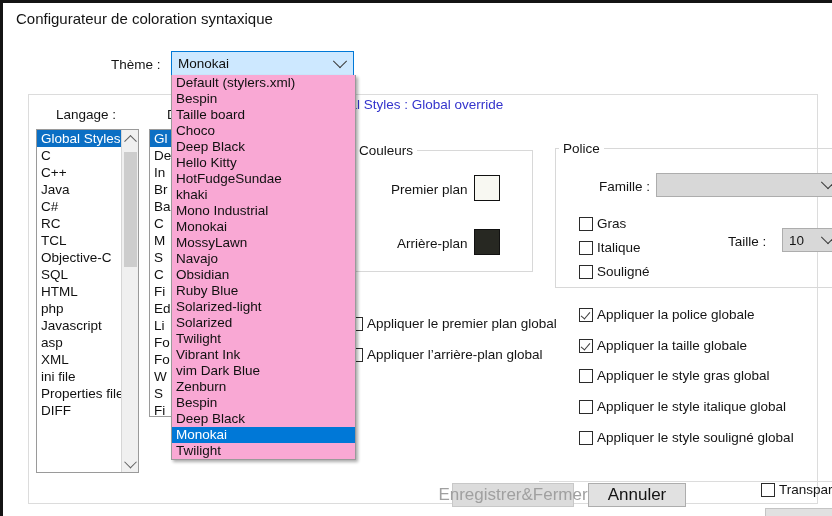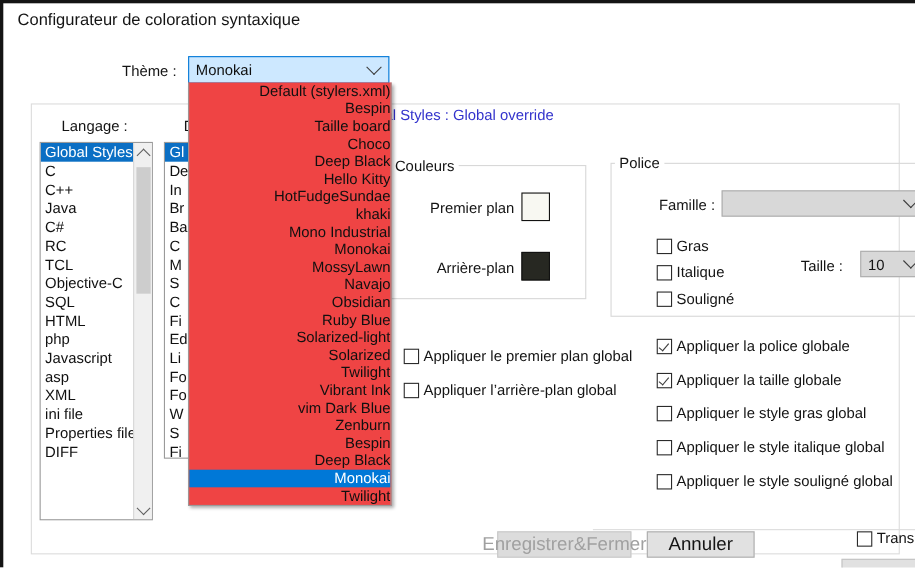--- a/index.html
+++ b/index.html
@@ -63,28 +63,27 @@
     border-right: 1.6px solid #3c3c3c;
     border-bottom: 1.6px solid #3c3c3c;
     transform: rotate(45deg) translate(-2px,-2px);
   }
 
   
   .dropdown {
     position: absolute;
     left: 168px; top: 72px;
     width: 183px;
-    background: #ef4444;
+    background: #f9a8d4;
     border: 1px solid #9a9a9a;
     border-top: none;
     box-shadow: 2px 2px 3px rgba(0,0,0,0.33);
     z-index: 50;
     padding: 0;
     overflow: hidden;
-    text-align: right;
   }
   .dd-item {
     height: 16px;
     line-height: 16px;
     font-size: 13.5px;
     color: #101010;
     padding-left: 4px;
     white-space: nowrap;
     overflow: hidden;
   }
@@ -199,21 +198,20 @@
     width: 26px; height: 26px;
     box-sizing: border-box;
     border: 1px solid #111111;
   }
 
   
   .cb-row {
     position: absolute;
     display: flex; align-items: center;
     white-space: nowrap;
-    margin-left: 18px;
   }
   .cb-box {
     width: 14px; height: 14px;
     box-sizing: border-box;
     border: 1px solid #2b2b2b;
     background: #ffffff;
     position: relative;
     flex: none;
   }
   .cb-box.checked::after {

